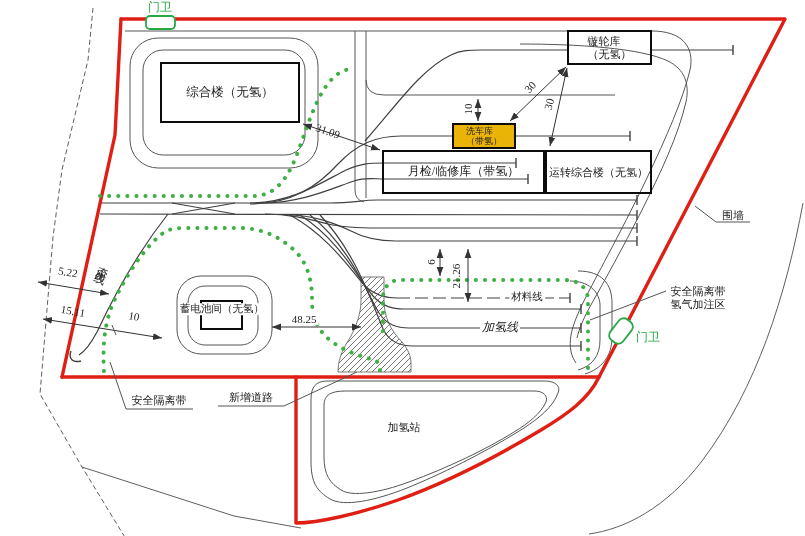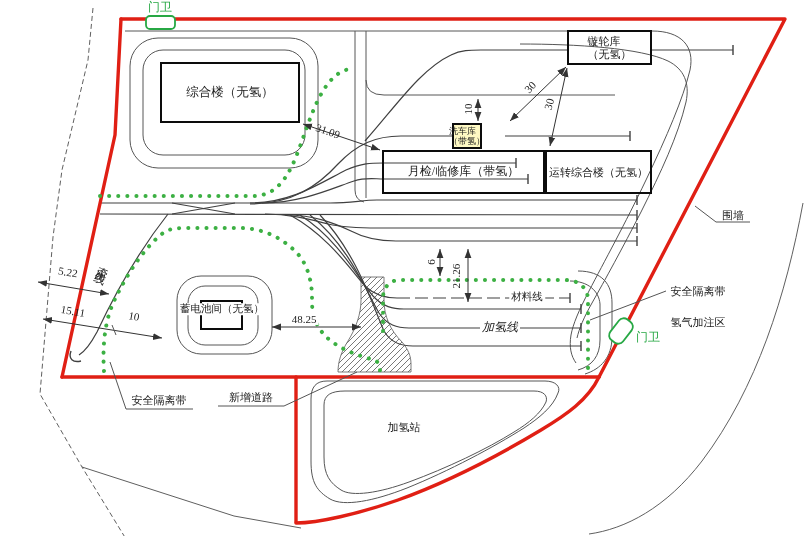--- a/index.html
+++ b/index.html
@@ -127,21 +127,21 @@
 
 <div class="bldg" style="left:160px;top:62px;width:140px;height:61px;font-size:12.5px;">
   <span class="inner">综合楼（无氢）</span>
 </div>
 <div class="bldg" style="left:567px;top:30px;width:85px;height:35px;font-size:11px;">
   <span class="inner">
     <span>镟轮库</span><br>
     <span>（无氢）</span>
   </span>
 </div>
-<div class="bldg" style="left:452px;top:123px;width:30px;height:26px;font-size:9px;background:#fef9c3;">
+<div class="bldg" style="left:452px;top:123px;width:64px;height:26px;font-size:9px;background:#eab308;">
   <span class="inner">
     <span>洗车库</span><br>
     <span>（带氢）</span>
   </span>
 </div>
 <div class="bldg" style="left:545px;top:150px;width:107px;height:44px;font-size:11px;">
   <span class="inner wbg">运转综合楼（无氢）</span>
 </div>
 <div class="bldg" style="left:382px;top:150px;width:163px;height:44px;font-size:12px;">
   <span class="inner wbg">月检/临修库（带氢）</span>
@@ -152,21 +152,21 @@
 <div class="lbl green" style="left:648px;top:338px;font-size:12px;">门卫</div>
 <div class="lbl wbg" style="left:222px;top:309px;font-size:10.5px;">蓄电池间（无氢）</div>
 <div class="lbl wbg" style="left:527px;top:297px;font-size:10.5px;">材料线</div>
 <div class="lbl wbg" style="left:500px;top:328px;font-size:12px;font-style:italic;">加氢线</div>
 <div class="lbl" style="left:404px;top:427px;font-size:11px;">加氢站</div>
 <div class="lbl" style="left:733px;top:215px;font-size:11px;">围墙</div>
 <div class="lbl lead-track" style="left:106px;top:263px;">牵出线</div>
 <div class="lbl" style="left:159px;top:400px;font-size:11px;">安全隔离带</div>
 <div class="lbl" style="left:251px;top:397px;font-size:11px;">新增道路</div>
 <div class="lbl" style="left:698px;top:291px;font-size:11px;">安全隔离带</div>
-<div class="lbl" style="left:698px;top:322px;font-size:11px;">氢气加注区</div>
+<div class="lbl" style="left:698px;top:304px;font-size:11px;">氢气加注区</div>
 
 <div class="lbl dim r19" style="left:328px;top:131px;">31.09</div>
 <div class="lbl dim r90" style="left:468px;top:109px;">10</div>
 <div class="lbl dim rm47" style="left:530px;top:87px;">30</div>
 <div class="lbl dim rm74" style="left:549px;top:104px;">30</div>
 <div class="lbl dim r10" style="left:68px;top:272px;">5.22</div>
 <div class="lbl dim r10" style="left:73px;top:311px;">15.11</div>
 <div class="lbl dim r10" style="left:134px;top:316px;">10</div>
 <div class="lbl dim wbg" style="left:304px;top:319px;">48.25</div>
 <div class="lbl dim r90" style="left:431px;top:262px;">6</div>

